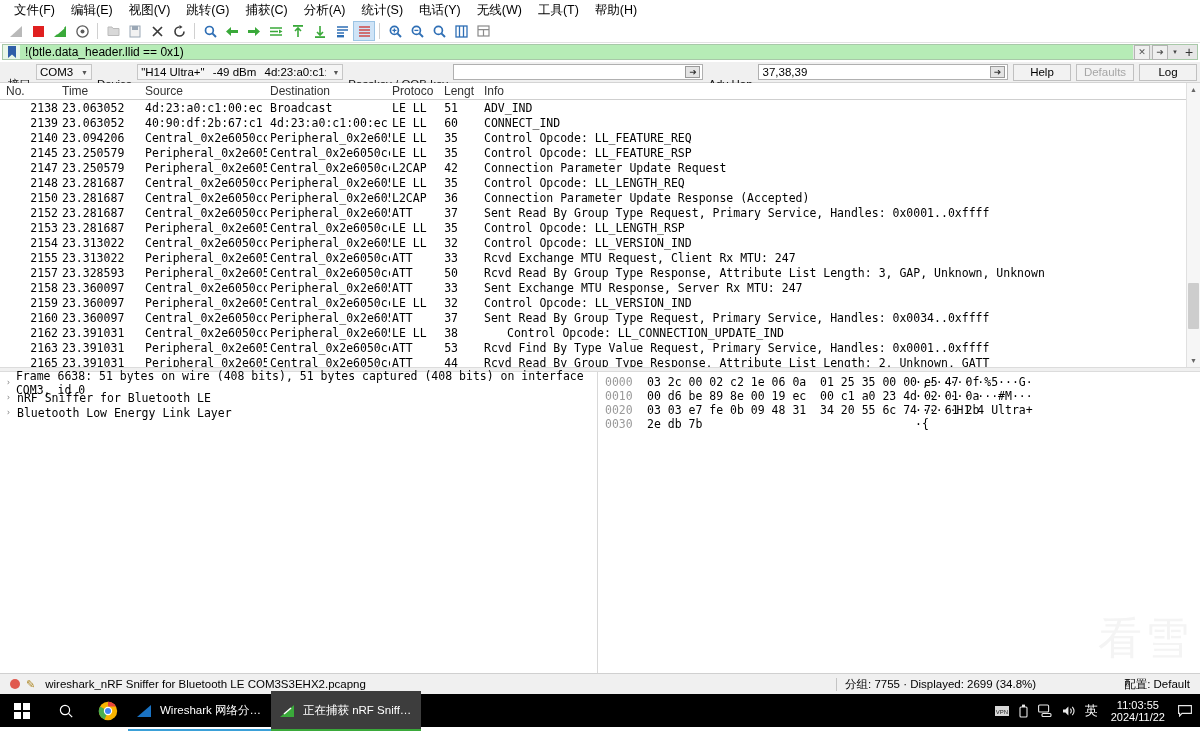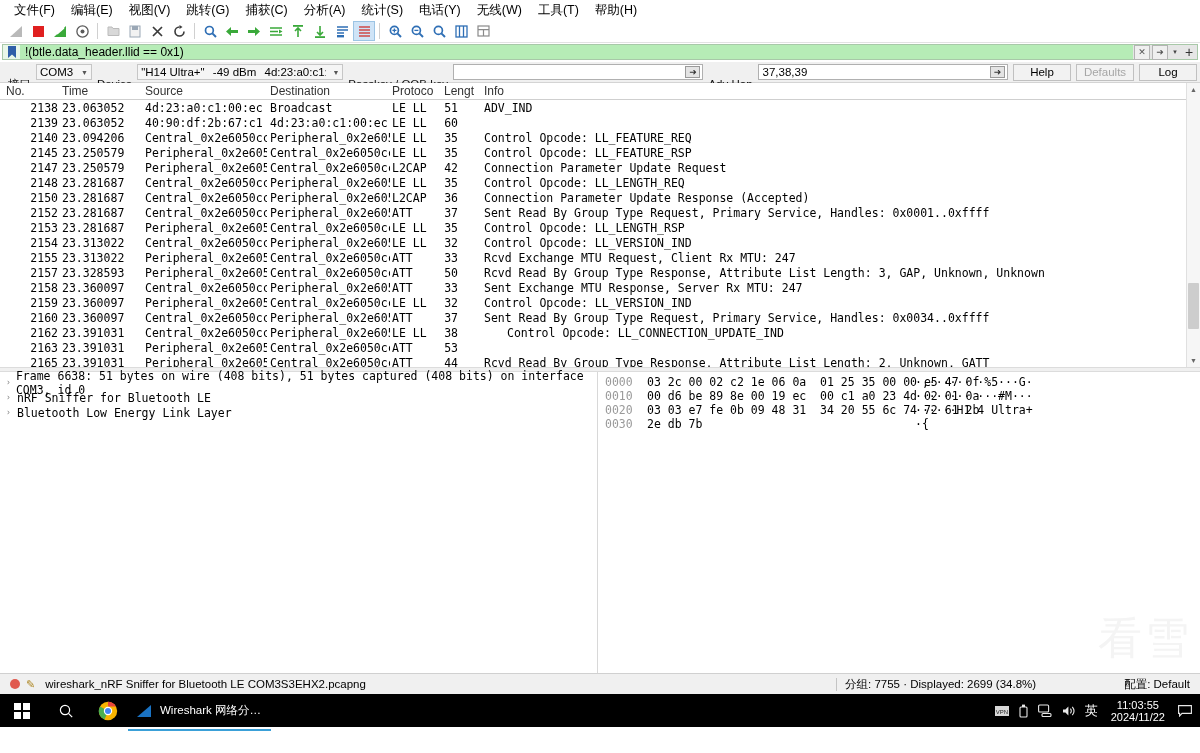--- a/index.html
+++ b/index.html
@@ -342,20 +342,21 @@
           <span class="c c-no" style="left: 436px; width: 22px;">51</span>
           <span class="c " style="left: 484px; width: 700px;">ADV_IND</span>
         </div>
         <div class="prow">
           <span class="c c-no" style="left: 6px; width: 52px;">2139</span>
           <span class="c " style="left: 62px; width: 80px;">23.063052</span>
           <span class="c " style="left: 145px; width: 122px;">40:90:df:2b:67:c1</span>
           <span class="c " style="left: 270px; width: 120px;">4d:23:a0:c1:00:ec</span>
           <span class="c " style="left: 392px; width: 50px;">LE LL</span>
           <span class="c c-no" style="left: 436px; width: 22px;">60</span>
+          <span class="c " style="left: 484px; width: 700px;">CONNECT_IND</span>
         </div>
         <div class="prow">
           <span class="c c-no" style="left: 6px; width: 52px;">2140</span>
           <span class="c " style="left: 62px; width: 80px;">23.094206</span>
           <span class="c " style="left: 145px; width: 122px;">Central_0x2e6050cc</span>
           <span class="c " style="left: 270px; width: 120px;">Peripheral_0x2e6050…</span>
           <span class="c " style="left: 392px; width: 50px;">LE LL</span>
           <span class="c c-no" style="left: 436px; width: 22px;">35</span>
           <span class="c " style="left: 484px; width: 700px;">Control Opcode: LL_FEATURE_REQ</span>
         </div>
@@ -476,20 +477,21 @@
           <span class="c c-no" style="left: 436px; width: 22px;">38</span>
           <span class="c " style="left: 484px; width: 700px; margin-left: 23px;">Control Opcode: LL_CONNECTION_UPDATE_IND</span>
         </div>
         <div class="prow">
           <span class="c c-no" style="left: 6px; width: 52px;">2163</span>
           <span class="c " style="left: 62px; width: 80px;">23.391031</span>
           <span class="c " style="left: 145px; width: 122px;">Peripheral_0x2e6050…</span>
           <span class="c " style="left: 270px; width: 120px;">Central_0x2e6050cc</span>
           <span class="c " style="left: 392px; width: 50px;">ATT</span>
           <span class="c c-no" style="left: 436px; width: 22px;">53</span>
+          <span class="c " style="left: 484px; width: 700px;">Rcvd Find By Type Value Request, Primary Service, Handles: 0x0001..0xffff</span>
         </div>
         <div class="prow">
           <span class="c c-no" style="left: 6px; width: 52px;">2165</span>
           <span class="c " style="left: 62px; width: 80px;">23.391031</span>
           <span class="c " style="left: 145px; width: 122px;">Peripheral_0x2e6050…</span>
           <span class="c " style="left: 270px; width: 120px;">Central_0x2e6050cc</span>
           <span class="c " style="left: 392px; width: 50px;">ATT</span>
           <span class="c c-no" style="left: 436px; width: 22px;">44</span>
           <span class="c " style="left: 484px; width: 700px;">Rcvd Read By Group Type Response, Attribute List Length: 2, Unknown, GATT</span>
         </div>
@@ -567,20 +569,28 @@
         <circle cx="10" cy="10" r="4.2" fill="#fff"></circle>
           <circle cx="10" cy="10" r="3" fill="#4285f4"></circle>
       </svg>
     </div>
     <div class="tk-app">
       <svg width="17" height="14" viewBox="0 0 17 14">
           <path d="M1 13 L15 1 L15 13 Z" fill="#1a73c4"></path>
         </svg>
       <span>Wireshark 网络分…</span>
       <span class="uline" style="background:#3aa0d8"></span>
+    </div>
+    <div class="tk-app active">
+      <svg width="17" height="14" viewBox="0 0 17 14">
+          <path d="M1 13 L15 1 L15 13 Z" fill="#3aa93a"></path>
+          <path d="M5 10 L12 4" stroke="#fff" stroke-width="1.5"></path>
+        </svg>
+      <span>正在捕获 nRF Sniff…</span>
+      <span class="uline" style="background:#3aa93a"></span>
     </div>
     <div class="tray">
       <span class="tray-ico">
         <svg width="14" height="10" viewBox="0 0 14 10">
             <rect x="0" y="0" width="14" height="10" fill="#d8d8d8"></rect>
             <text x="7" y="7.6" font-size="6" text-anchor="middle" fill="#222" font-family="Liberation Sans">VPN</text>
           </svg>
       </span>
       <span class="tray-ico">
         <svg width="11" height="14" viewBox="0 0 11 14">

